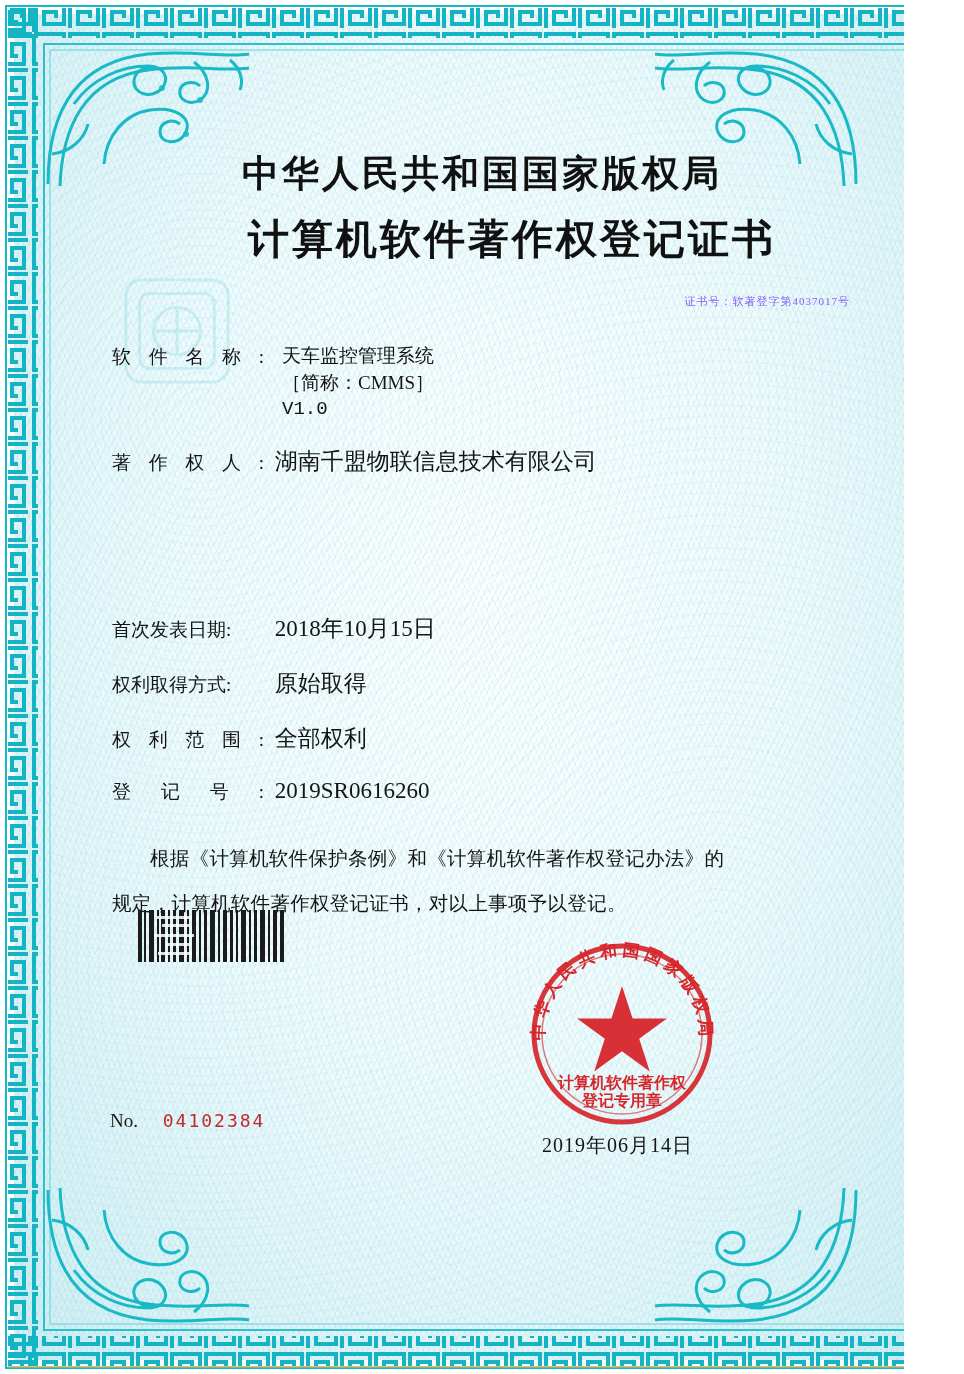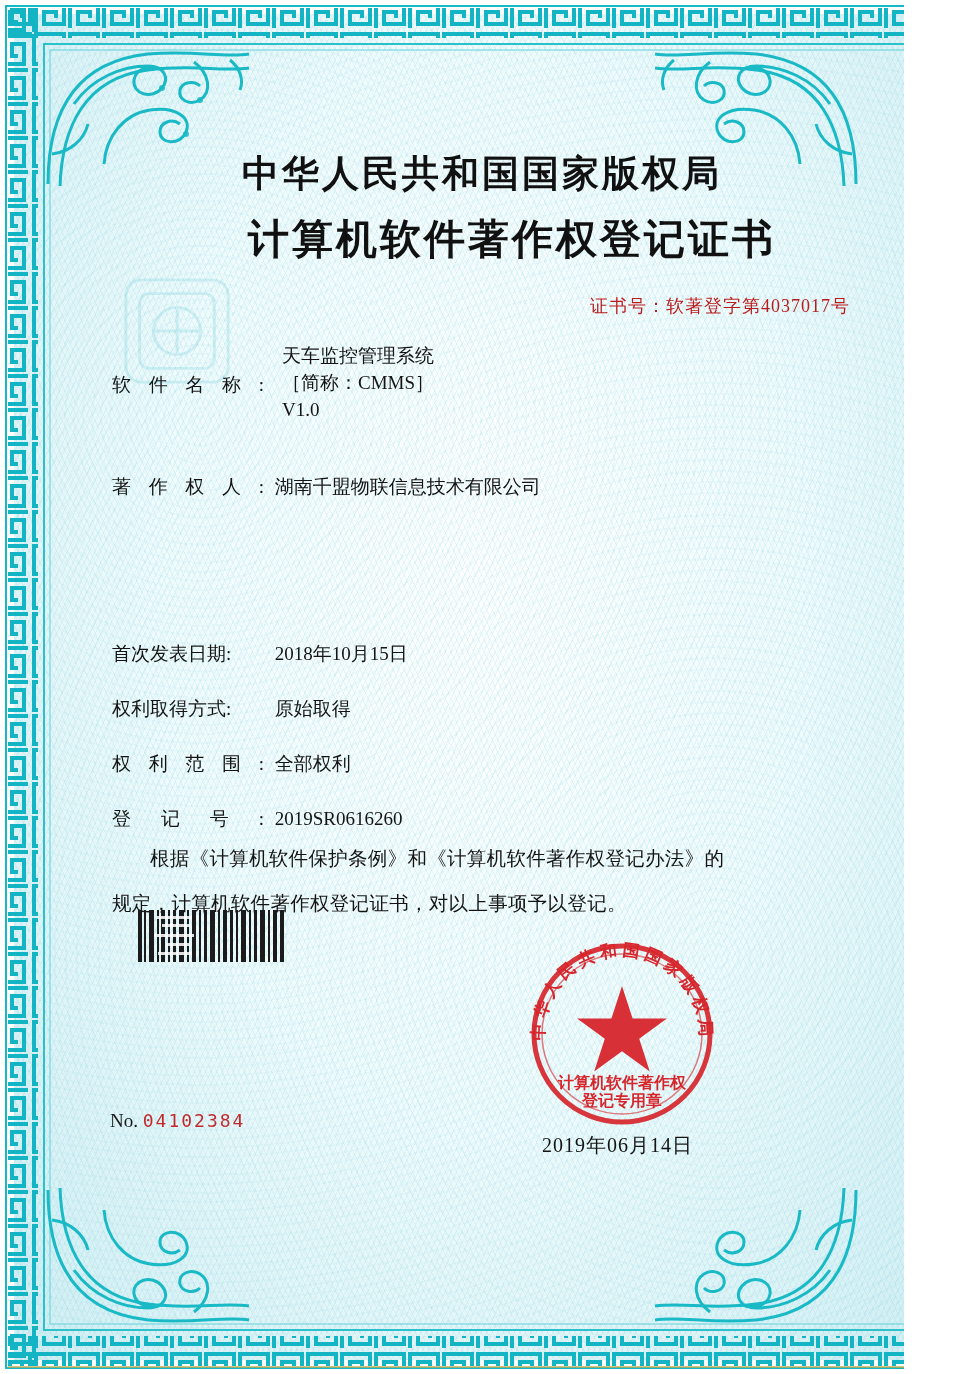--- a/index.html
+++ b/index.html
@@ -89,57 +89,56 @@
     letter-spacing: 3px;
     font-weight: bold;
     color: #111111;
     font-family: "DejaVu Serif", "Liberation Serif", serif;
     padding-left: 30px;
   }
   .cert-no {
     position: absolute;
     top: 248px;
     right: 68px;
-    font-size: 18px;
-    color: #b91c1c;
+    font-size: 11px;
+    color: #8b5cf6;
     letter-spacing: 1px;
   }
 
   .field {
     position: absolute;
     left: 66px;
     font-size: 19px;
     color: #141414;
     white-space: nowrap;
   }
   .field .lbl {
     display: inline-block;
     width: 158px;
     letter-spacing: 0px;
-    margin-top: 28px;
   }
   .field .lbl.spread {
     text-align: justify;
     text-align-last: justify;
     width: 152px;
     padding-right: 6px;
   }
   .field .val {
     display: inline-block;
-    font-size: 19px;
+    font-size: 23px;
   }
   .val-lines {
     position: absolute;
     left: 236px;
     font-size: 19px;
     line-height: 27px;
     color: #141414;
   }
   .mono-ish {
-    font-family: Liberation Serif, serif;
+    font-family: Liberation Mono, monospace;
   }
 
   .para {
     position: absolute;
     left: 66px;
     width: 740px;
     font-size: 19.5px;
     line-height: 45px;
     color: #141414;
     letter-spacing: .3px;
@@ -171,20 +170,21 @@
     left: 110px;
     top: 1110px;
     font-size: 19px;
     color: #1a1a1a;
   }
   .serial .sn {
     color: #c02a2c;
     letter-spacing: 2px;
     font-family: "DejaVu Sans Mono", monospace;
     font-size: 18px;
+    margin-left: 20px;
   }
   .issue-date {
     position: absolute;
     left: 542px;
     top: 1132px;
     font-size: 20px;
     color: #141414;
     letter-spacing: 1px;
   }
 </style>

